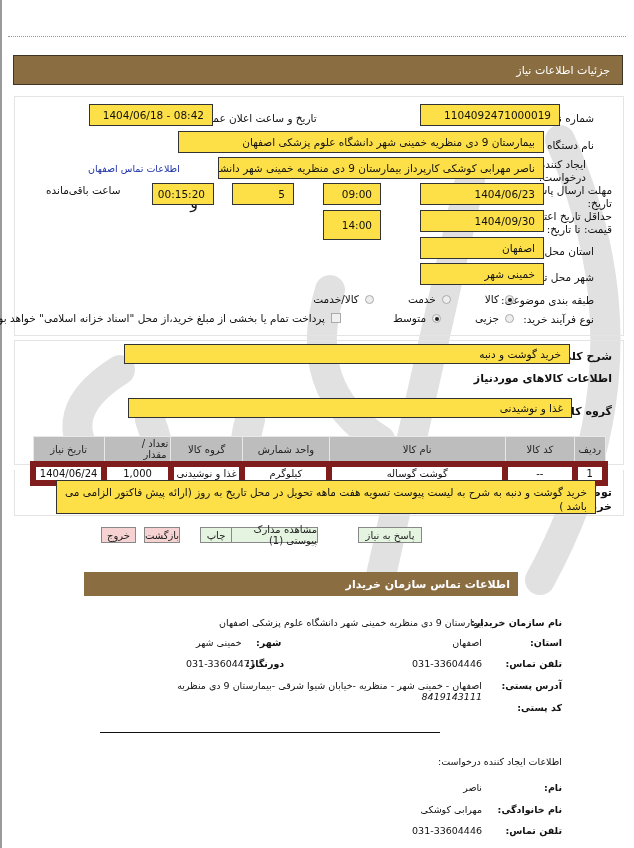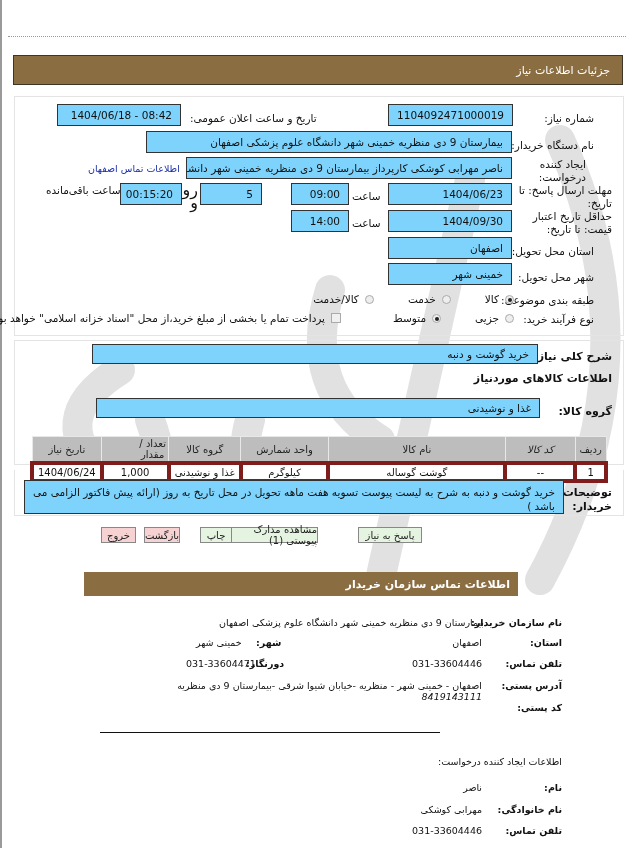--- a/index.html
+++ b/index.html
@@ -15,32 +15,32 @@
   .abs { position: absolute; }
   .title-bar {
     position: absolute; left: 13px; top: 55px; width: 498px; height: 30px;
     background: #8b6d42; border: 1px solid #3e3526; color: #fff; font-size: 11px;
     display: flex; align-items: center; padding-right: 12px;
   }
   .title-bar { width: 498px; }
   .panel { position: absolute; left: 14px; width: 610px; border: 1px solid #e4e4e4; background: transparent; }
   .lbl { position: absolute; font-size: 10.5px; color: #111; white-space: nowrap; line-height: 13px; }
   .box {
-    position: absolute; border: 1px solid #333; background: #7dd3fc; font-size: 10.5px;
-    display: flex; align-items: center; justify-content: flex-start; padding: 6px 8px; white-space: nowrap; overflow: hidden;
+    position: absolute; border: 1px solid #333; background: #fde047; font-size: 10.5px;
+    display: flex; align-items: center; justify-content: flex-start; padding: 6px 8px; white-space: nowrap; overflow: hidden; margin-left: 32px;
   }
   .box.ltr { direction: ltr; justify-content: flex-end; }
   .link { color: #1a2ea8; }
   .radio { display: inline-block; width: 9px; height: 9px; border-radius: 50%; border: 1px solid #aaa; background: #eee; vertical-align: middle; position: relative; }
   .radio.on::after { content: ""; position: absolute; left: 2px; top: 2px; width: 4px; height: 4px; border-radius: 50%; background: #222; }
   .check { display: inline-block; width: 10px; height: 10px; border: 1px solid #aaa; background: #f0f0f0; vertical-align: middle; }
   .bold { font-weight: bold; }
   table.items { position: absolute; left: 30px; top: 436px; width: 578px; border-collapse: collapse; font-size: 10px; }
   table.items th { background: #bdbdbd; font-weight: normal; color: #222; height: 18px; border: 1px solid #e8e8e8; }
-  table.items td { background: #fff; height: 18px; text-align: center; border: 4px solid #7f1d1d; }
+  table.items td { background: #fff; height: 18px; text-align: center; border: 6px solid #7f1d1d; }
   .btn { position: absolute; top: 527px; height: 16px; font-size: 10px; display: flex; align-items: center; justify-content: center; border: 1px solid #888; color: #222; }
   .btn.green { background: #e5f4e1; }
   .btn.red { background: #f6d2d2; }
   .contact-bar {
     position: absolute; left: 84px; top: 572px; width: 434px; height: 24px; background: #8b6d42;
     color: #fff; font-weight: bold; font-size: 11px; display: flex; align-items: center; padding-right: 8px;
   }
   .c-lbl { position: absolute; font-size: 9.5px; font-weight: bold; white-space: nowrap; }
   .c-val { position: absolute; font-size: 9.5px; white-space: nowrap; }
   .hr { position: absolute; left: 100px; width: 340px; top: 732px; border-top: 1.5px solid #111; }
@@ -61,21 +61,21 @@
   </g>
 </svg>
 
 <div class="title-bar" style="width:610px;">
   <span>جزئیات اطلاعات نیاز</span>
 </div>
 
 <div class="panel" style="top:96px; height:240px;"></div>
 
 <span class="lbl" style="right:40px; top:112px;">شماره نیاز:</span>
-<div class="box ltr" style="left:388px; top:104px; width:125px; height:22px;">1104092471000019</div>
+<div class="box ltr" style="left:388px; top:104px; width:140px; height:22px;">1104092471000019</div>
 <span class="lbl" style="left:190px; top:112px;">تاریخ و ساعت اعلان عمومی:</span>
 <div class="box ltr" style="left:57px; top:104px; width:124px; height:22px;">1404/06/18 - 08:42</div>
 
 <span class="lbl" style="right:40px; top:139px;">نام دستگاه خریدار:</span>
 <div class="box" style="left:146px; top:131px; width:366px; height:22px;">بیمارستان 9 دی منظریه خمینی شهر دانشگاه علوم پزشکی اصفهان</div>
 
 <span class="lbl" style="right:48px; top:158px; width:80px; white-space:normal; text-align:right;">ایجاد کننده درخواست:</span>
 <div class="box" style="left:186px; top:157px; width:326px; height:22px;">ناصر مهرابی کوشکی کارپرداز بیمارستان 9 دی منظریه خمینی شهر دانشگاه</div>
 <span class="lbl link" style="left:88px; top:162px; font-size:9.5px;">اطلاعات تماس‌ اصفهان</span>
 
@@ -84,21 +84,21 @@
 <span class="lbl" style="left:352px; top:190px;">ساعت</span>
 <div class="box ltr" style="left:291px; top:183px; width:58px; height:22px;">09:00</div>
 <div class="box ltr" style="left:200px; top:183px; width:62px; height:22px;">5</div>
 <span class="lbl" style="left:184px; top:183px; width:14px; white-space:normal; font-size:16px;">روز و</span>
 <div class="box ltr" style="left:120px; top:183px; width:62px; height:22px;">00:15:20</div>
 <span class="lbl" style="left:46px; top:184px;">ساعت باقی‌مانده</span>
 
 <span class="lbl" style="right:22px; top:210px; width:110px; white-space:normal; text-align:right;">حداقل تاریخ اعتبار قیمت: تا تاریخ:</span>
 <div class="box ltr" style="left:388px; top:210px; width:124px; height:22px;">1404/09/30</div>
 <span class="lbl" style="left:352px; top:217px;">ساعت</span>
-<div class="box ltr" style="left:291px; top:210px; width:58px; height:22px;">14:00</div>
+<div class="box ltr" style="left:291px; top:210px; width:58px; height:30px;">14:00</div>
 
 <span class="lbl" style="right:40px; top:245px;">استان محل تحویل:</span>
 <div class="box" style="left:388px; top:237px; width:124px; height:22px;">اصفهان</div>
 
 <span class="lbl" style="right:40px; top:271px;">شهر محل تحویل:</span>
 <div class="box" style="left:388px; top:263px; width:124px; height:22px;">خمینی شهر</div>
 
 <span class="lbl" style="right:40px; top:294px;">طبقه بندی موضوعی:</span>
 <div class="abs" style="right:120px; top:293px; display:flex; gap:6px; align-items:center; font-size:10.5px;">
   <span class="radio on"></span>
@@ -127,21 +127,21 @@
 <span class="lbl bold" style="right:22px; top:350px; font-size:11px;">شرح کلی نیاز:</span>
 <div class="box" style="left:92px; top:344px; width:446px; height:20px;">خرید گوشت و دنبه</div>
 <span class="lbl bold" style="right:22px; top:372px; font-size:11px;">اطلاعات کالاهای موردنیاز</span>
 <span class="lbl bold" style="right:22px; top:405px; font-size:11px;">گروه کالا:</span>
 <div class="box" style="left:96px; top:398px; width:444px; height:20px;">غذا و نوشیدنی</div>
 
 <table class="items">
   <thead>
     <tr>
       <th style="width:28px;margin-left:48px;">ردیف</th>
-      <th style="width:64px;font-style:italic;">کد کالا</th>
+      <th style="width:64px;">کد کالا</th>
       <th style="width:162px;">نام کالا</th>
       <th style="width:80px;">واحد شمارش</th>
       <th style="width:66px;">گروه کالا</th>
       <th style="width:58px;padding-left:36px;">تعداد / مقدار</th>
       <th style="width:62px;">تاریخ نیاز</th>
     </tr>
   </thead>
   <tbody>
     <tr>
       <td>1</td>

